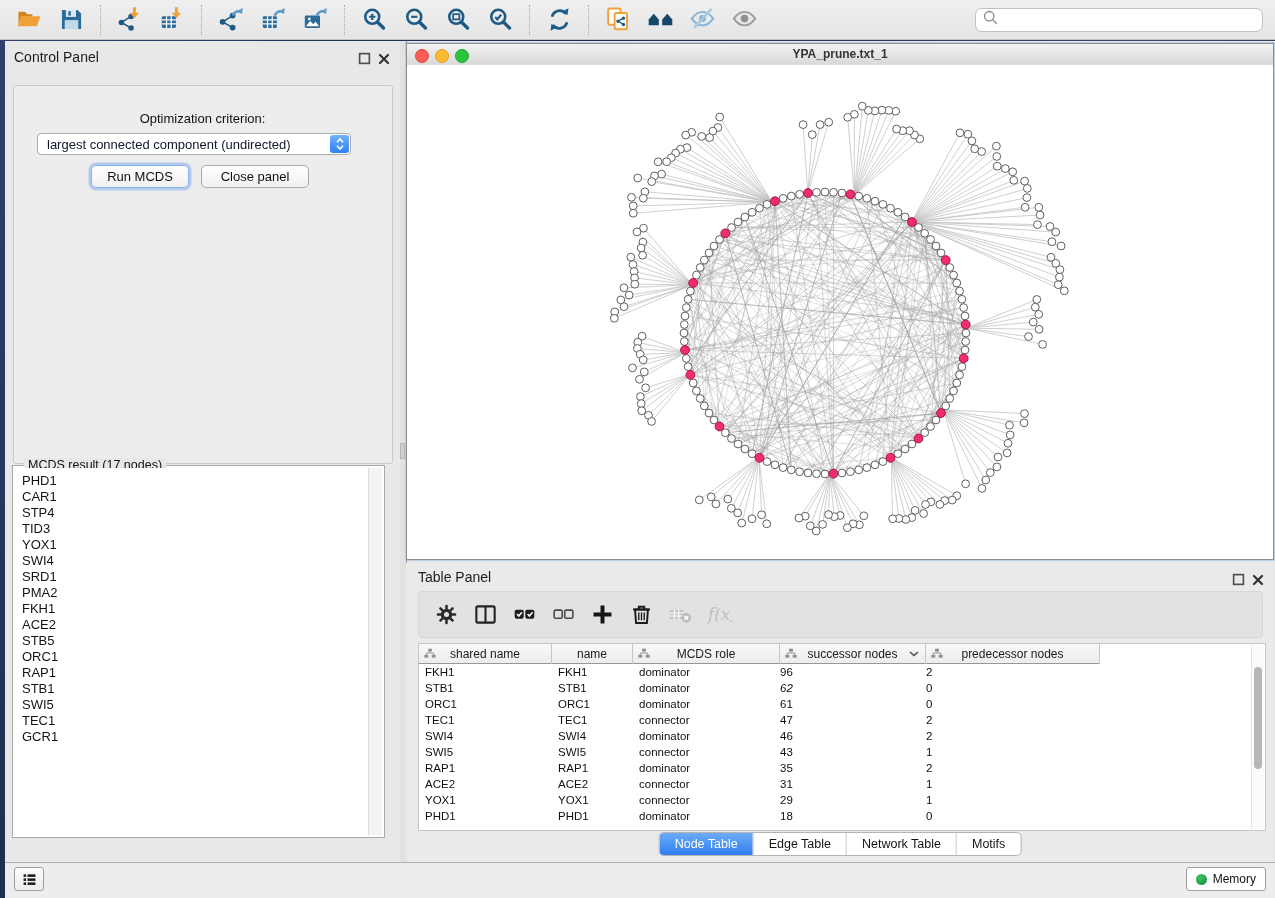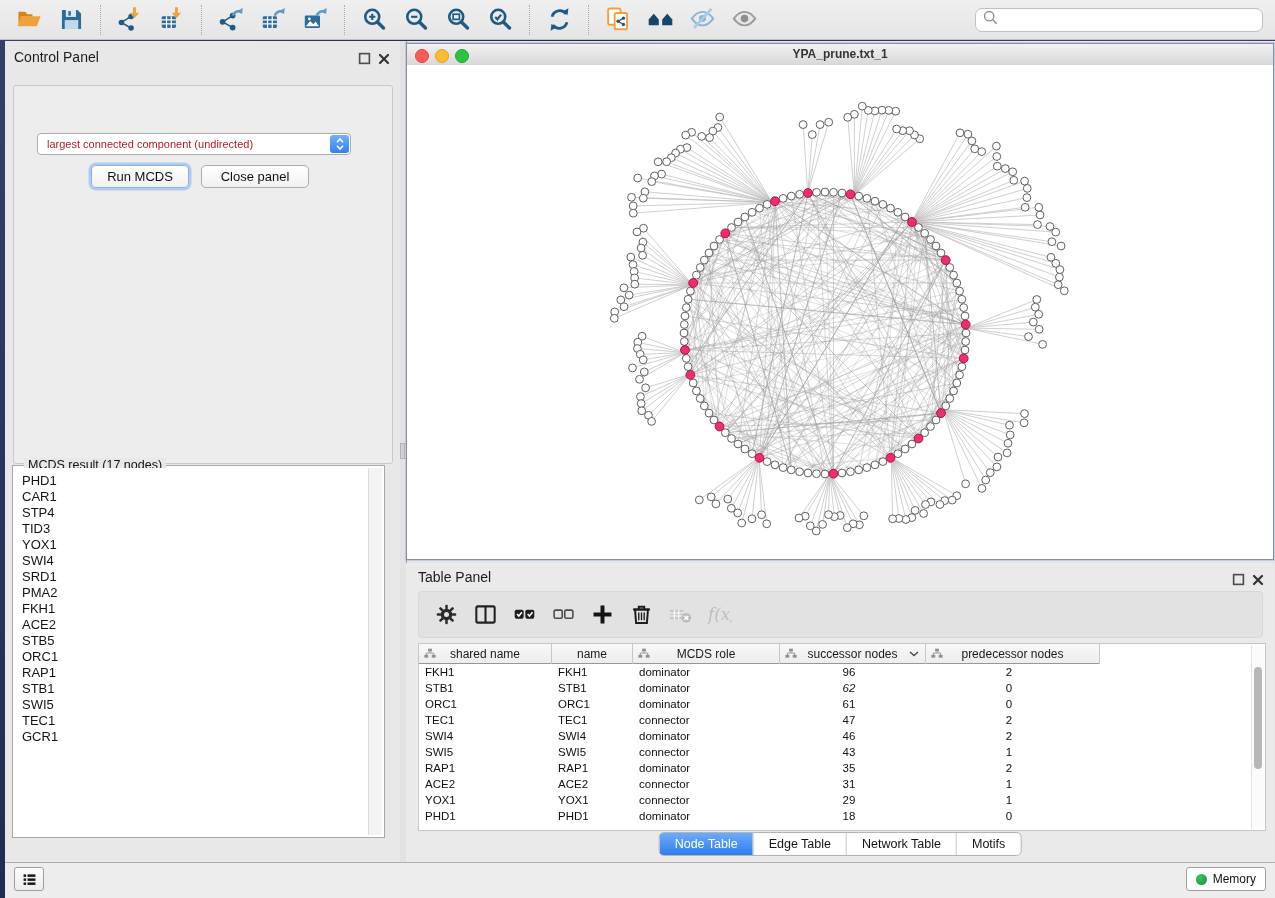--- a/index.html
+++ b/index.html
@@ -29,21 +29,21 @@
   .cp-tabs{position:absolute;left:75px;top:34px;height:20px;display:flex;border:1px solid #b6b6b6;
        border-radius:4px;overflow:hidden;background:#fff;z-index:3}
   .cp-tab{font-size:12.5px;line-height:20px;padding:0 13px;color:#141414;border-left:1px solid #c9c9c9;cursor:pointer;white-space:nowrap}
   .cp-tab:first-child{border-left:0}
   .cp-tab.active{background:linear-gradient(#6cabf8,#2e7ef0);color:#fff}
   .cp-content{position:absolute;left:8px;top:44px;width:378px;height:377px;background:#ededed;
        border:1px solid #cacaca;border-radius:3px}
   .crit-label{position:absolute;left:0;right:0;top:70px;text-align:center;font-size:13px;color:#111}
   .sel{position:absolute;left:32px;top:92px;width:314px;height:22px;border:1px solid #acacac;border-radius:4px;
        background:#fff;display:flex;align-items:center;box-sizing:border-box;cursor:pointer}
-  .sel-val{flex:1;font-size:11px;color:#b91c1c;padding-left:9px;white-space:nowrap;overflow:hidden}
+  .sel-val{flex:1;font-size:13px;color:#0f172a;padding-left:9px;white-space:nowrap;overflow:hidden}
   .sel-step{width:19px;height:18px;margin:1px;border-radius:3px;background:linear-gradient(#72b1fa,#2f80f2);
        display:flex;align-items:center;justify-content:center}
   .btn{position:absolute;height:23px;border:1px solid #ababab;border-radius:5px;
        background:linear-gradient(#ffffff,#f1f1f1);font-size:13px;color:#111;
        display:flex;align-items:center;justify-content:center;cursor:pointer;box-sizing:border-box;
        font-family:"Liberation Sans",sans-serif}
   .btn-run{left:86px;top:124px;width:98px;border-color:#83b2ef;box-shadow:0 0 0 2.5px rgba(108,160,240,.45)}
   .btn-closep{left:196px;top:124px;width:108px}
   .fieldset{position:absolute;left:7px;top:424px;width:371px;height:371px;border:1px solid #a8a8a8;background:#fff}
   .legend{position:absolute;top:-8px;left:11px;background:#e8e8e8;padding:0 4px;font-size:12.5px;color:#111}
@@ -77,21 +77,21 @@
   .tbl-head{position:absolute;left:0;top:0;height:20px;display:flex;
        background:linear-gradient(#f8f8f8,#ededed);border-bottom:1px solid #979797;box-sizing:border-box}
   .th{position:relative;height:20px;border-right:1px solid #c6c6c6;box-sizing:border-box;
        display:flex;align-items:center;justify-content:center;font-size:12px;color:#1a1a1a;cursor:pointer}
   .th .tree-ic{position:absolute;left:5px;top:4px}
   .th .sort-ic{position:absolute;right:6px;top:7px}
   .tbl-body{position:absolute;left:0;top:20px;right:13px;bottom:0;overflow:hidden}
   .tr{display:flex;height:16px;cursor:default}
   .td{height:16px;line-height:16px;font-size:11.5px;color:#101010;box-sizing:border-box;
       padding-left:6px;white-space:nowrap;overflow:hidden}
-  .td.num{text-align:center;padding-right:8px;padding-left:0}
+  .td.num{text-align:left;padding-right:8px;padding-left:0}
   .tbl-scroll{position:absolute;top:1px;bottom:1px;right:1px;width:12px;background:#fbfbfb;border-left:1px solid #e3e3e3}
   .tbl-thumb{position:absolute;left:2px;top:22px;width:8px;height:102px;background:#b7b7b7;border-radius:4px;cursor:pointer}
   .tp-tabs{position:absolute;left:50%;transform:translateX(-50%);top:269px;height:22px;display:flex;
        border:1px solid #b4b4b4;border-radius:5px;overflow:hidden;background:#fff}
   .tp-tab{font-size:12.5px;line-height:22px;padding:0 15px;color:#141414;border-left:1px solid #c9c9c9;cursor:pointer;white-space:nowrap}
   .tp-tab:first-child{border-left:0}
   .tp-tab.active{background:linear-gradient(#6cabf8,#2e7ef0);color:#fff}
   
   .statusbar{position:absolute;left:5px;top:862px;width:1270px;height:39px;background:#ededed;border-top:1px solid #aeaeae;box-sizing:border-box}
   .sb-list{position:absolute;left:9px;top:4px;width:28px;height:22px;border:1px solid #9e9e9e;border-radius:3px;
@@ -265,20 +265,21 @@
   <div class="panel-title">Control Panel</div>
   <span class="win-ic cp-float" id="cp-float-slot"><svg width="13" height="13" viewBox="0 0 12 12">
         <rect x="1.5" y="1.5" width="9" height="9" fill="none" stroke="#4d4d4d" stroke-width="1.5"></rect>
       </svg></span>
   <span class="win-ic cp-close" id="cp-close-slot"><svg width="12" height="12" viewBox="0 0 12 12">
         <path d="M2 2l8 8M10 2l-8 8" stroke="#333" stroke-width="2.2" stroke-linecap="round"></path>
       </svg></span>
 
   <div class="cp-content"></div>
 
+  <div class="crit-label">Optimization criterion:</div>
   <div class="sel">
     <span class="sel-val">largest connected component (undirected)</span>
     <span class="sel-step" id="sel-step-slot">
         <svg width="10" height="14" viewBox="0 0 10 14">
           <path d="M2 5.2L5 2l3 3.2M2 8.8L5 12l3-3.2" fill="none" stroke="#fff" stroke-width="1.6"></path>
         </svg>
       </span>
   </div>
   <button class="btn btn-run">Run MCDS</button>
   <button class="btn btn-closep">Close panel</button>

